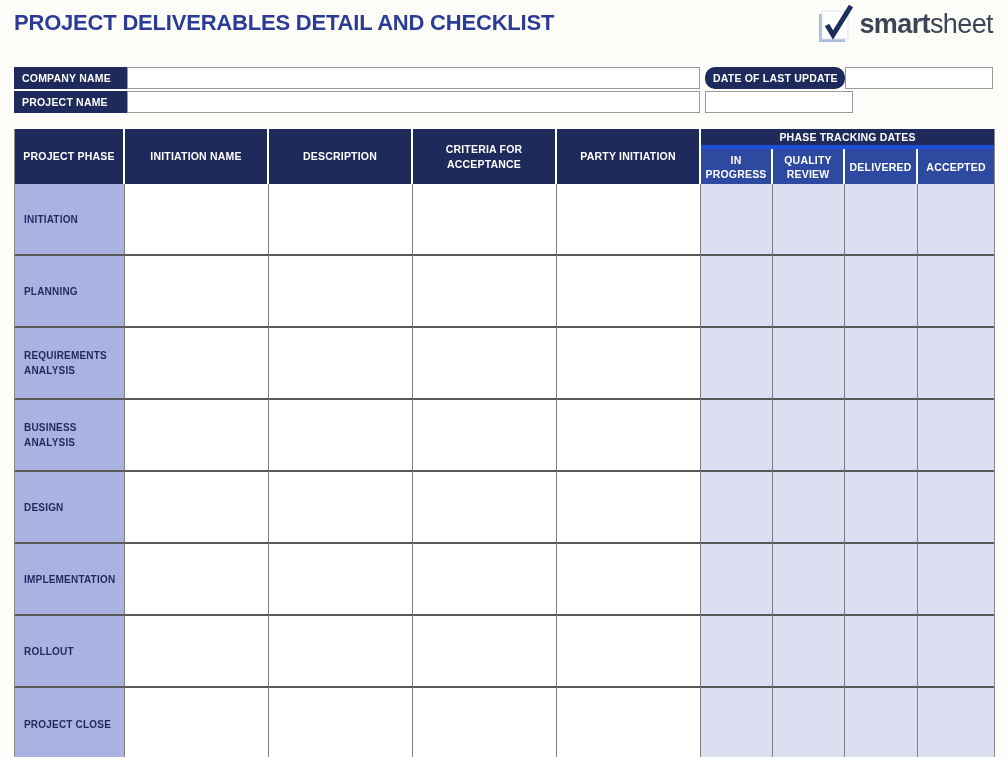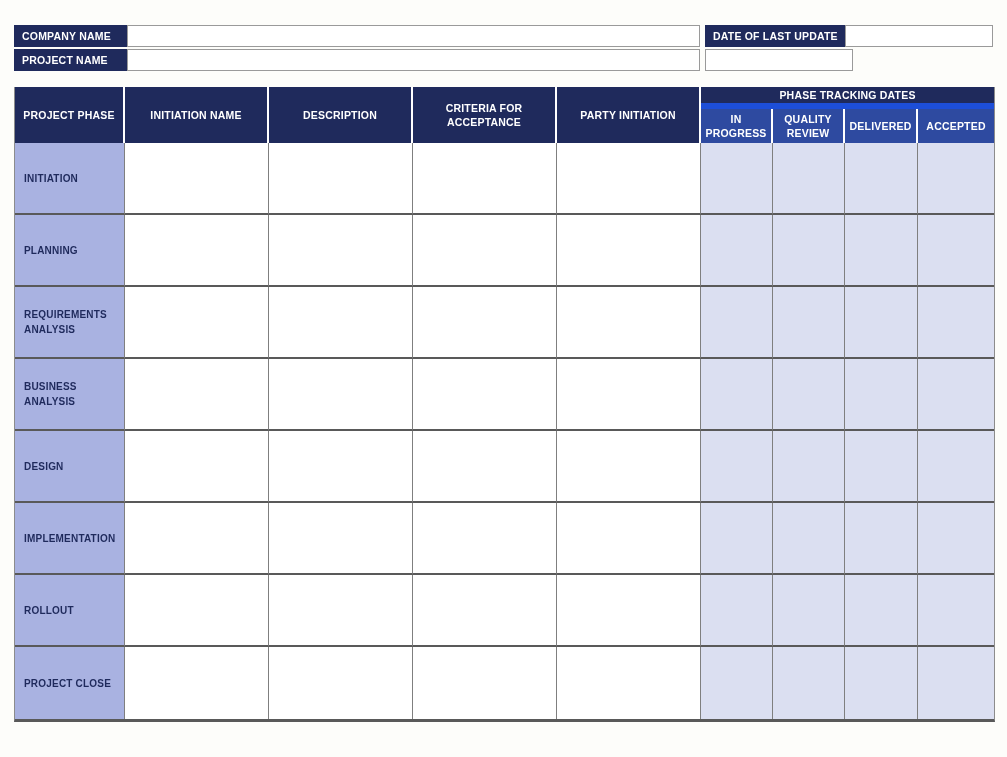--- a/index.html
+++ b/index.html
@@ -17,46 +17,57 @@
 
   
   .form-grid { margin-top: 17px; width: 979px; }
   .form-row { display: flex; margin-bottom: 2px; }
   .form-label { background: #1f2a5c; color: #ffffff; font-size: 10.5px; font-weight: 700; letter-spacing: 0.2px;
                 height: 22px; line-height: 22px; padding-left: 8px; }
   .form-input { background: #ffffff; border: 1px solid #9a9a9a; height: 22px; font-size: 11px; color: #222; padding: 2px 6px; }
   .fl-left-label  { width: 113px; }
   .fl-left-input  { width: 573px; }
   .form-gap       { width: 5px; }
-  .fl-right-label { width: 140px; }
+  .fl-right-label { width: 140px; border-radius: 10px; }
   .fl-right-input { width: 148px; }
 
   
   table.main { margin-top: 16px; width: 979px; border-collapse: separate; border-spacing: 0;
                border-left: 1px solid #8c8c8c; border-right: 1px solid #8c8c8c; border-bottom: 3px solid #595959;
                table-layout: fixed; }
   th, td { overflow: hidden; }
   thead th { background: #1f2a5c; color: #ffffff; font-size: 10.5px; font-weight: 700; letter-spacing: 0.2px;
              text-align: center; vertical-align: middle; line-height: 1.35; padding: 2px 3px; }
   th.main-col { height: 55px; border-right: 2px solid #ffffff; }
-  th.group-head { height: 19px; border-bottom: 6px solid #1d4ed8; padding: 1px 2px; }
+  th.group-head { height: 19px; border-bottom: 4px solid #1d4ed8; padding: 1px 2px; }
   th.sub-col { background: #2e4aa0; height: 34px; border-right: 2px solid #ffffff; }
   th.sub-col.last { border-right: none; }
   tbody td { height: 72px; border-bottom: 2px solid #595959; border-right: 1px solid #7f7f7f; background: #ffffff; }
   tbody tr:last-child td { border-bottom: none; margin-left: 18px; }
   tbody td.last { border-right: none; }
   td.phase-cell { background: #a9b2e1; color: #1f2a5c; font-size: 10px; font-weight: 700; letter-spacing: 0.2px;
                   vertical-align: middle; text-align: left; padding: 2px 3px 2px 9px; line-height: 1.5; }
   td.track-cell { background: #dbdff1; }
 </style>
 </head>
 <body>
 
 <div class="page">
 
+  <div class="header-row">
+    <div class="page-title">PROJECT DELIVERABLES DETAIL AND CHECKLIST</div>
+    <div class="logo">
+      <svg width="36" height="40" viewBox="0 0 36 40">
+        <rect x="1" y="10" width="26" height="28" fill="#a9bcd9"></rect>
+        <rect x="4" y="7" width="26" height="28" fill="#ffffff" stroke="#dde2ea" stroke-width="1"></rect>
+        <path d="M9 21 L15 31 L33 2" stroke="#1d2d5e" stroke-width="5" fill="none"></path>
+      </svg>
+      <span class="logo-text"><span class="logo-smart">smart</span><span class="logo-sheet">sheet</span></span>
+    </div>
+  </div>
 
   <div class="form-grid">
     <div class="form-row">
       <div class="form-label fl-left-label">COMPANY NAME</div>
       <div class="form-input fl-left-input"></div>
       <div class="form-gap"></div>
       <div class="form-label fl-right-label">DATE OF LAST UPDATE</div>
       <div class="form-input fl-right-input"></div>
     </div>
     <div class="form-row">

